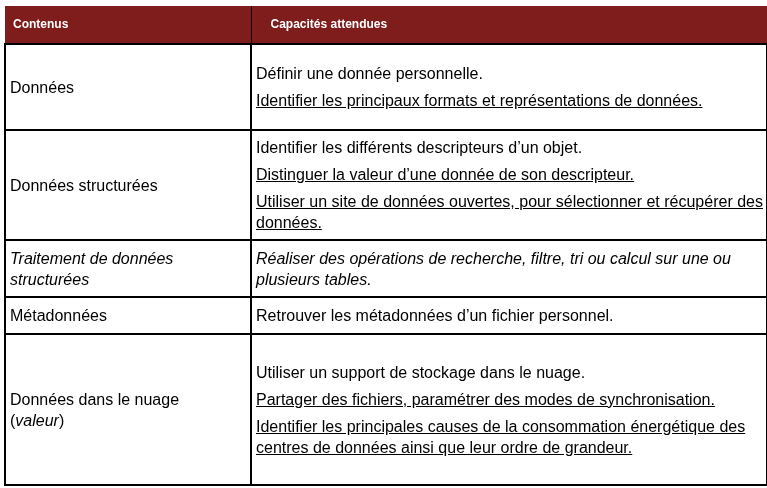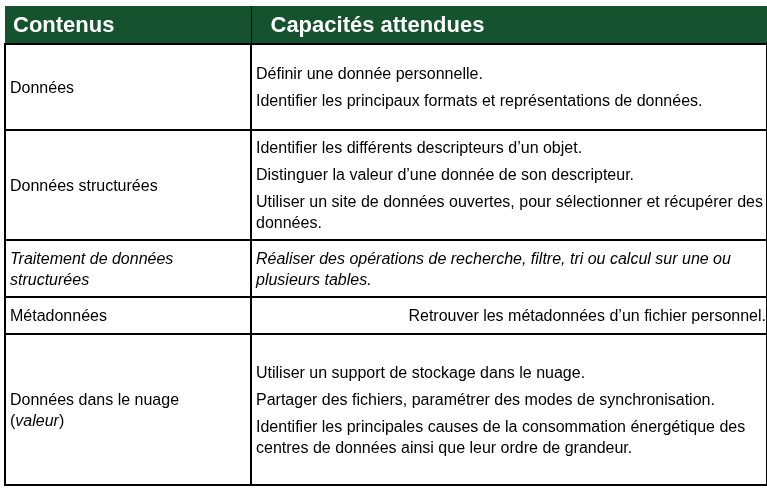--- a/index.html
+++ b/index.html
@@ -25,43 +25,44 @@
     }
     table.prog th, table.prog td {
       border: 2px solid #000000;
       vertical-align: middle;
       padding: 0 0 0 4px;
       font-size: 16px;
       line-height: 21px;
       text-align: left;
     }
     table.prog th {
-      background: #14532d;
+      background: #7f1d1d;
       color: #ffffff;
       font-weight: bold;
-      font-size: 22px;
+      font-size: 12px;
       height: 37px;
       padding-left: 8px;
       border-top: none;
       border-left: none;
       border-right: none;
     }
     table.prog th.col2 {
       border-left: 1px solid #000;
       padding-left: 19px;
     }
     col.c1 { width: 246px; }
     col.c2 { width: 516px; }
     td.content { padding-left: 3px; }
     td.caps { padding: 6px 8px 5px 4px; }
     td.caps p {
       margin: 0;
     }
     td.caps p + p {
       margin-top: 6px;
+      text-decoration: underline;
     }
     .ital { font-style: italic; }
   </style>
 </head>
 <body>
 
 <table class="prog">
   <colgroup>
     <col class="c1">
     <col class="c2">
@@ -89,21 +90,21 @@
       </td>
     </tr>
     <tr style="height:57px;font-style:italic;">
       <td class="content">Traitement de données structurées</td>
       <td class="caps">
         <p>Réaliser des opérations de recherche, filtre, tri ou calcul sur une ou plusieurs tables.</p>
       </td>
     </tr>
     <tr style="height:37px;">
       <td class="content">Métadonnées</td>
-      <td class="caps" style="padding-top:0;padding-bottom:0;text-align:right;">
+      <td class="caps" style="padding-top:0;padding-bottom:0;">
         <p>Retrouver les métadonnées d’un fichier personnel.</p>
       </td>
     </tr>
     <tr style="height:151px;">
       <td class="content">
         <span>Données dans le nuage</span><br>
         <span>(</span><span class="ital">valeur</span><span>)</span>
       </td>
       <td class="caps">
         <p>Utiliser un support de stockage dans le nuage.</p>

